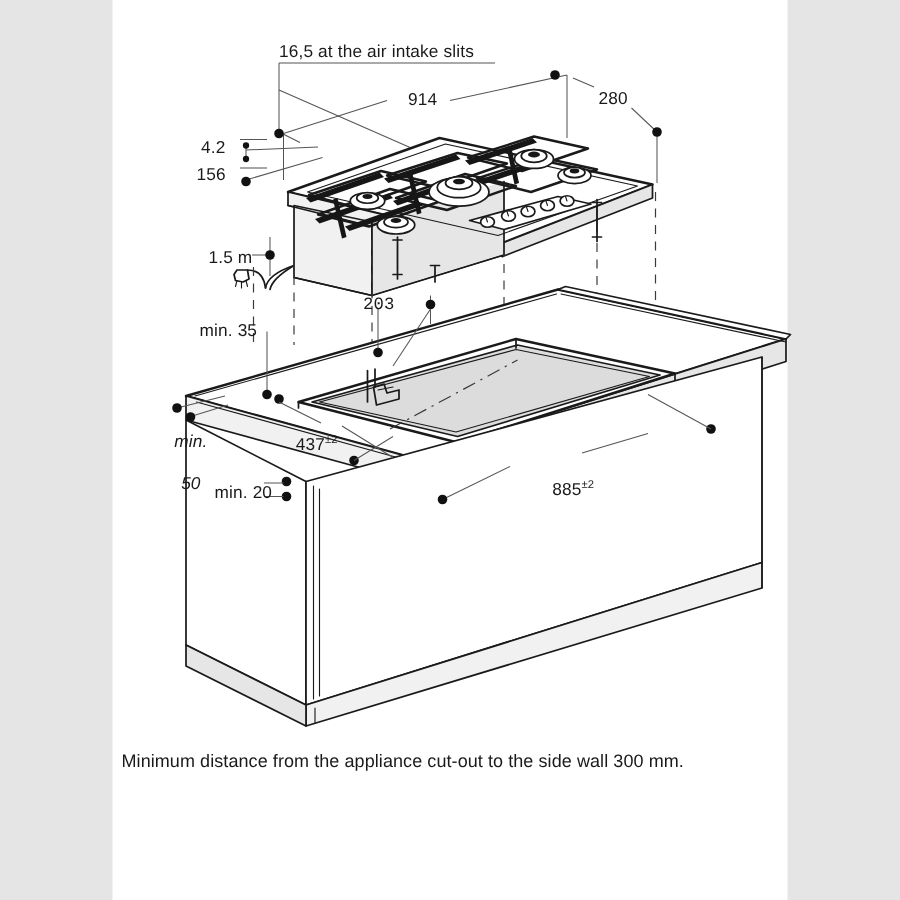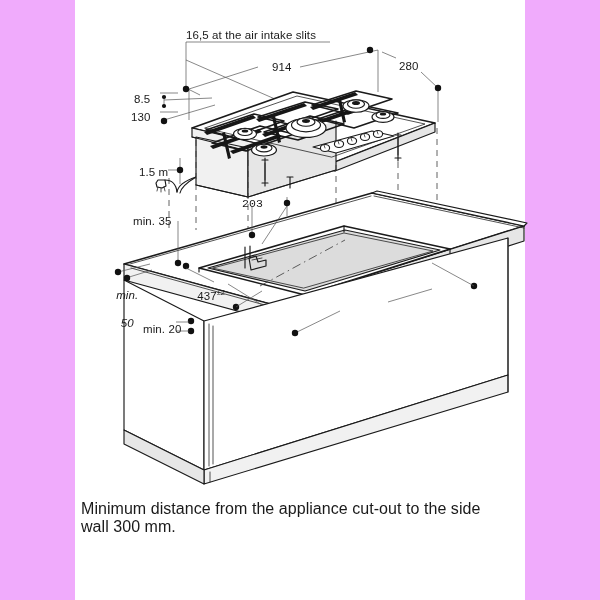--- a/index.html
+++ b/index.html
@@ -4,21 +4,21 @@
 <style>
   html, body {
     margin: 0;
     padding: 0;
     background: #ffffff;
   }
   #page {
     position: relative;
     width: 600px;
     height: 600px;
-    background: #f0abfc;
+    background: #e5e5e5;
     font-family: "Liberation Sans", sans-serif;
     overflow: hidden;
   }
   #sheet {
     position: absolute;
     left: 75px;
     top: 0;
     width: 450px;
     height: 600px;
     background: #ffffff;
@@ -44,21 +44,21 @@
     font-size: 7.5px;
     vertical-align: super;
     letter-spacing: 0;
   }
   #caption {
     position: absolute;
     left: 81px;
     top: 500px;
     width: 430px;
     font-family: "Liberation Sans", sans-serif;
-    font-size: 16px;
+    font-size: 12px;
     color: #1a1a1a;
     letter-spacing: 0.05px;
   }
 </style>
 </head>
 <body>
 
 <div id="page">
 
   <div id="sheet"></div>
@@ -288,33 +288,36 @@
       <circle class="dot" cx="295" cy="333" r="3.2"></circle>
       <circle class="dot" cx="474" cy="286" r="3.2"></circle>
       <path class="lead" d="M474,286 L432,263"></path>
     </g>
 
   </svg>
 
   <div class="dim-label" style="left:186px; top:28px;">16,5 at the air intake slits</div>
   <div class="dim-label" style="left:272px; top:60px;">914</div>
   <div class="dim-label" style="left:399px; top:59px;">280</div>
-  <div class="dim-label" style="left:134px; top:92px;">8.5</div>
-  <div class="dim-label" style="left:131px; top:110px;">130</div>
+  <div class="dim-label" style="left:134px; top:92px;">4.2</div>
+  <div class="dim-label" style="left:131px; top:110px;">156</div>
   <div class="dim-label" style="left:139px; top:165px;">1.5 m</div>
   <div class="dim-label" style="left:242px; top:197px;font-family:Liberation Mono, monospace;">203</div>
   <div class="dim-label" style="left:133px; top:214px;">min. 35</div>
 
   <div class="dim-label two-line" style="left:103px; top:274px;font-style:italic;">
     <span>min.</span><br>
     <span>50</span>
   </div>
 
   <div class="dim-label" style="left:184px; top:274px;">
     <span>437</span><span class="sup">±2</span>
   </div>
 
   <div class="dim-label" style="left:143px; top:322px;">min. 20</div>
 
+  <div class="dim-label" style="left:355px; top:304px;">
+    <span>885</span><span class="sup">±2</span>
+  </div>
 
   <div id="caption">Minimum distance from the appliance cut-out to the side wall 300 mm.</div>
 
 </div>
 
 </body></html>

